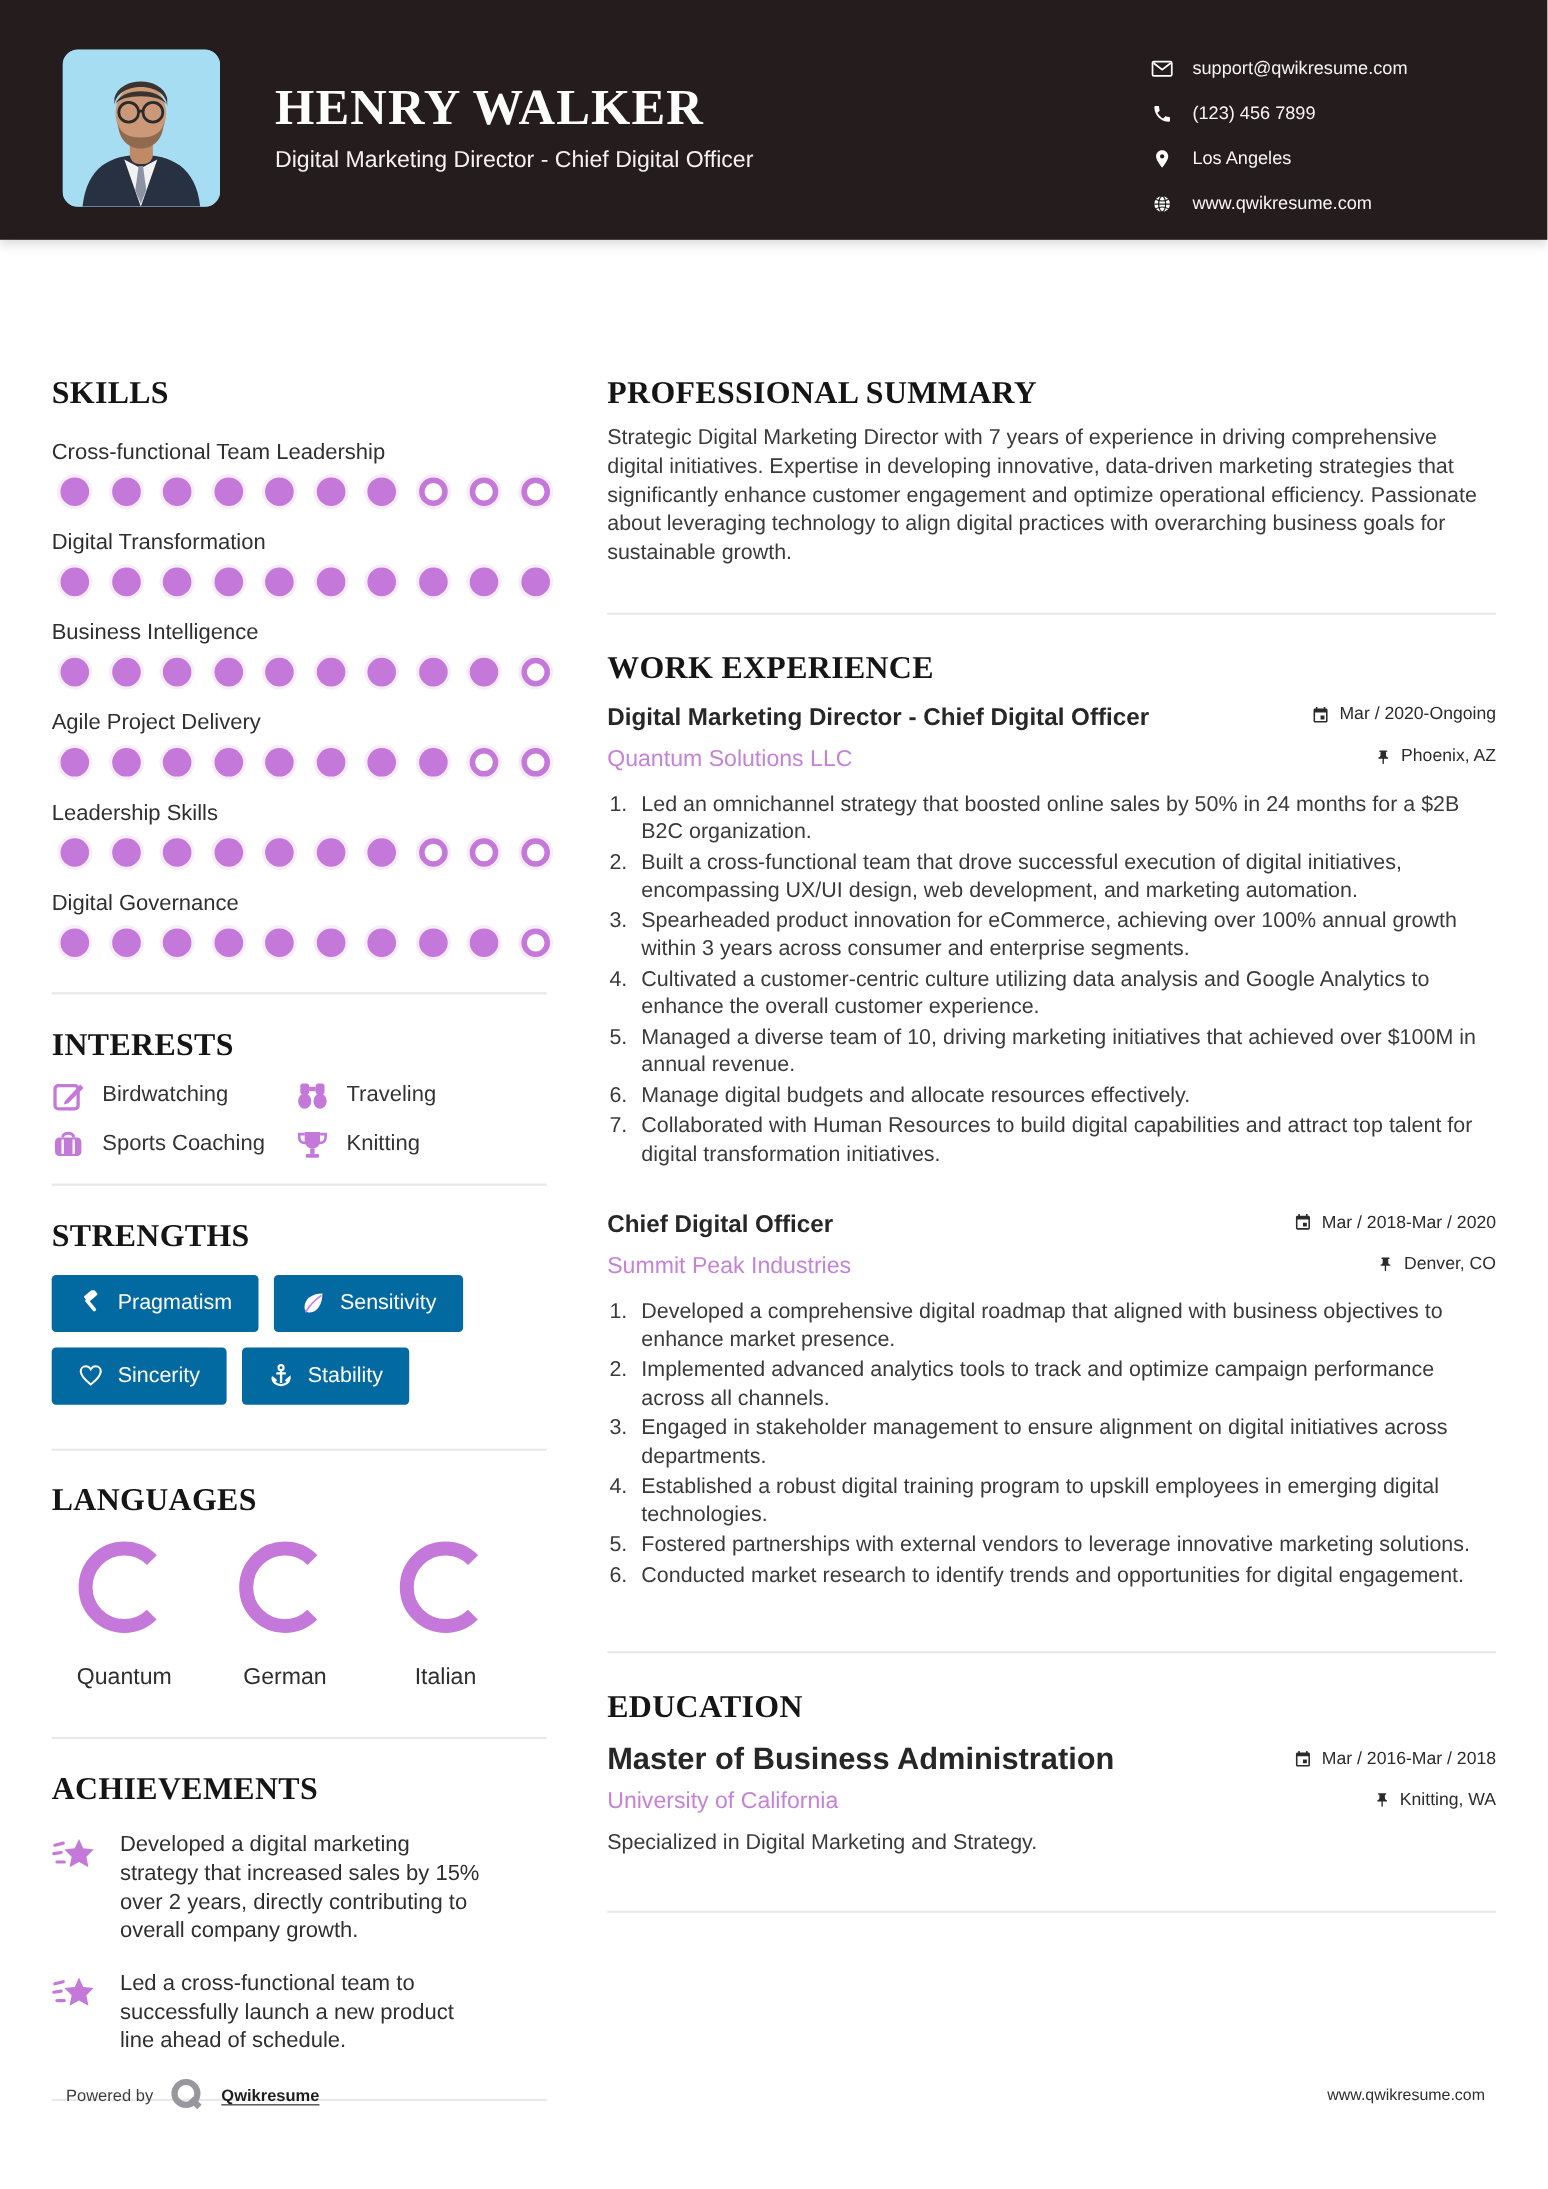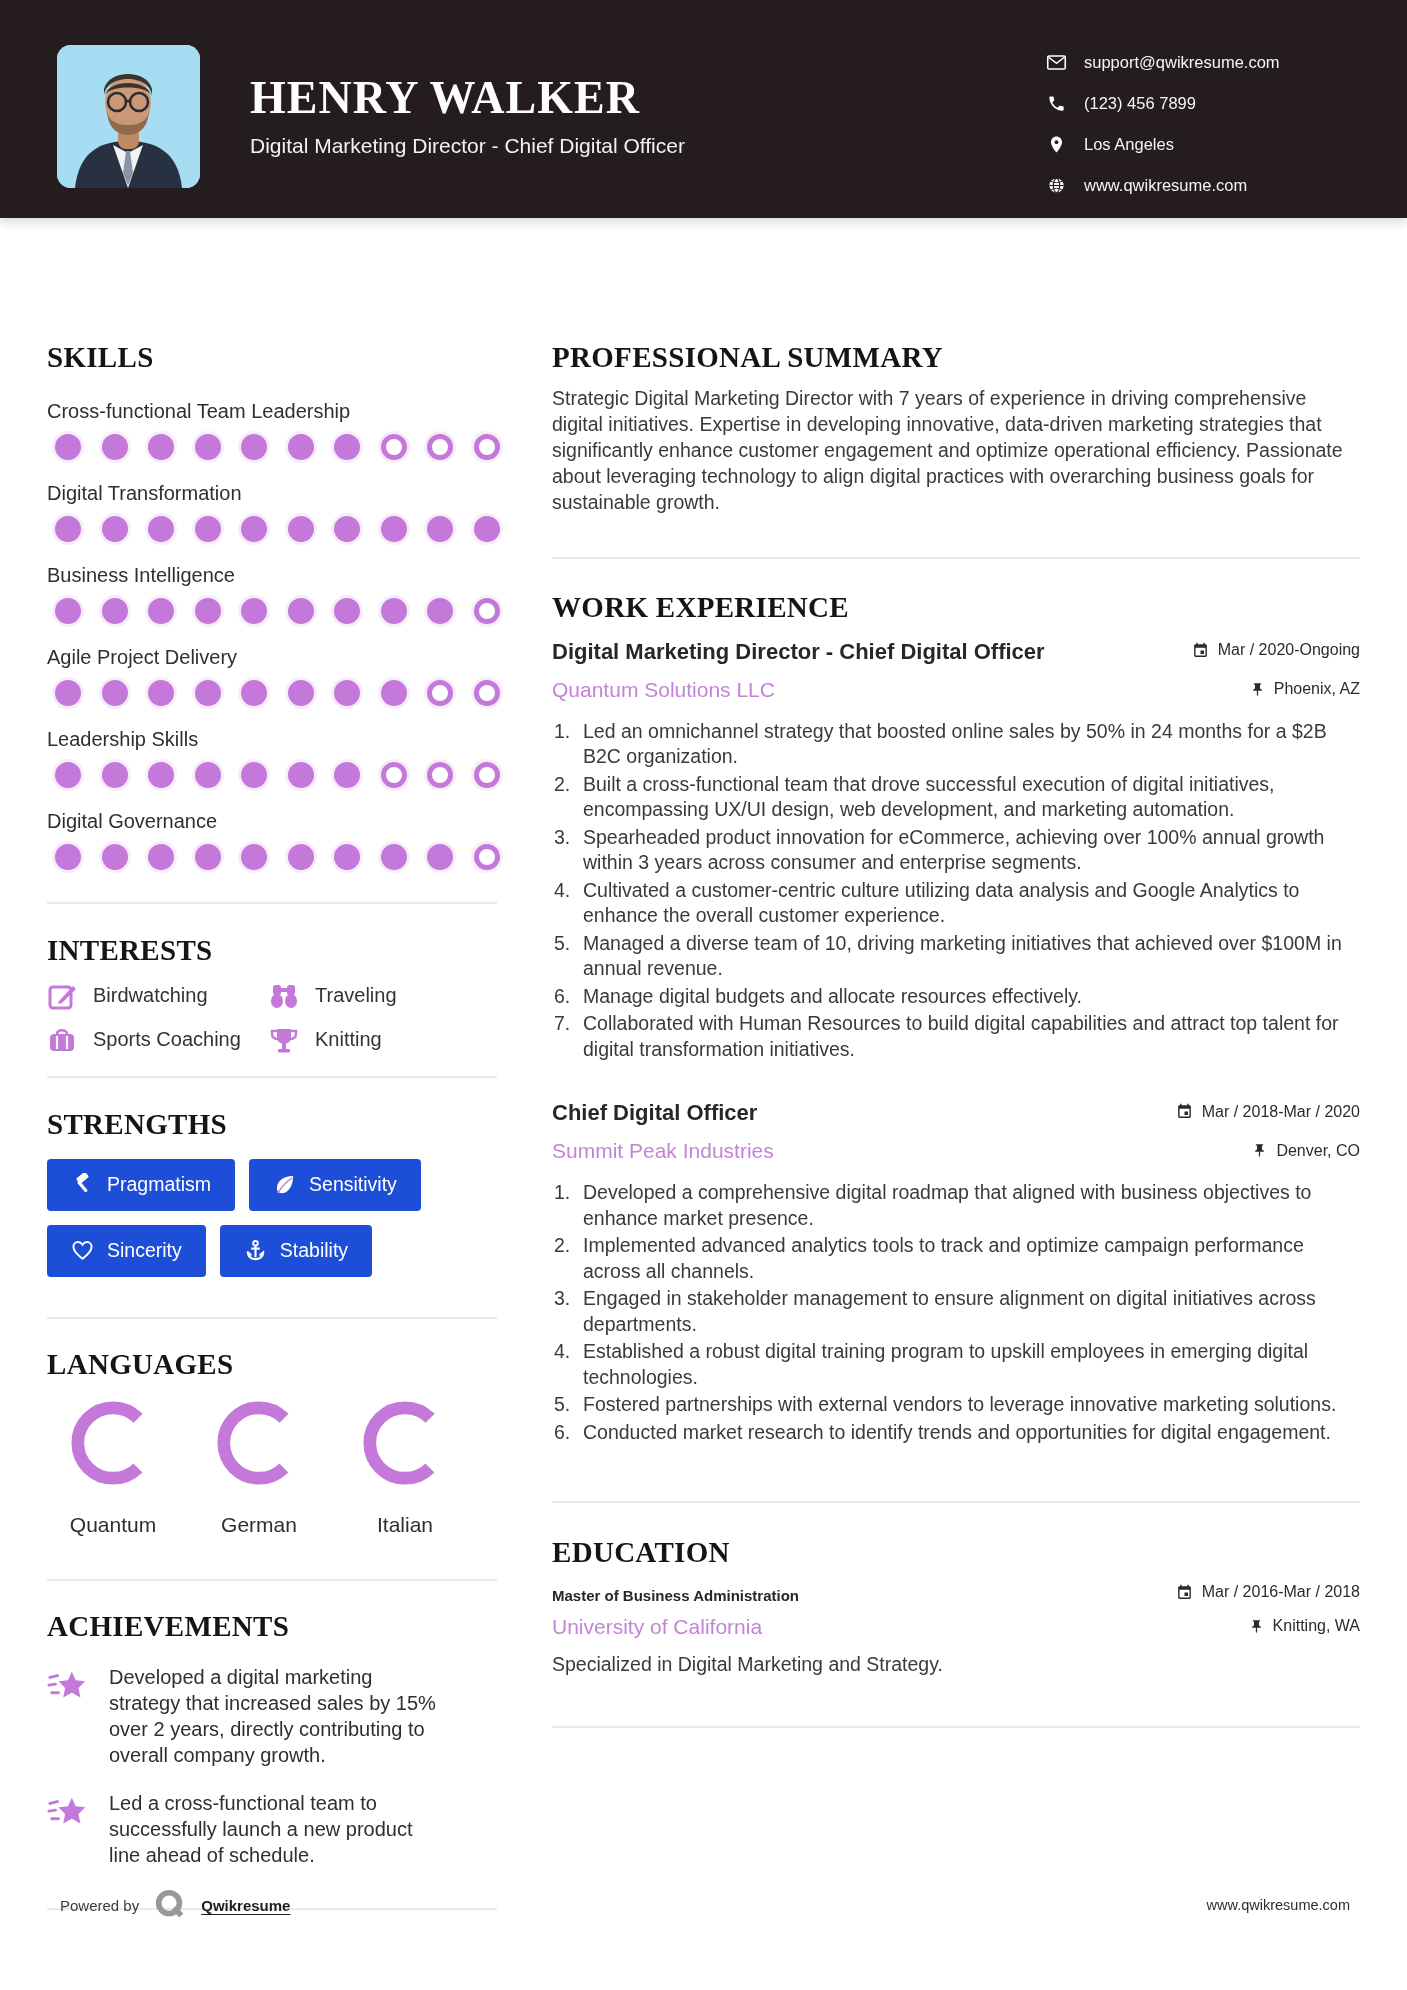--- a/index.html
+++ b/index.html
@@ -54,21 +54,21 @@
   .h-interests{ margin-top:31px; }
   .interests{ margin-top:14px; display:grid; grid-template-columns:222px 1fr; row-gap:14px; }
   .interest{ display:flex; align-items:center; gap:16px; font-size:20px; color:#333; }
   .iicon{ width:30px; height:30px; flex:0 0 30px; }
   .sep-interests{ margin-top:21px; }
   
   .h-strengths{ margin-top:31px; }
   .pills{ margin-top:18px; display:flex; flex-wrap:wrap; gap:14px; width:420px; }
   .pill{
     display:inline-flex; align-items:center; gap:13px; height:52px;
-    padding:0 24px; background:#1d4ed8; border-radius:4px;
+    padding:0 24px; background:#0369a1; border-radius:4px;
     color:#ffffff; font-size:19.5px;
   }
   .picon{ width:23px; height:23px; flex:0 0 23px; }
   .sep-strengths{ margin-top:40px; }
   
   .h-languages{ margin-top:30px; }
   .langs{ margin-top:18px; display:flex; gap:56px; padding-left:21px; }
   .lang{ width:90px; display:flex; flex-direction:column; align-items:center; }
   .ring{ width:88px; height:88px; }
   .ring circle{ fill:none; stroke:#c478d9; stroke-width:13; }
@@ -96,21 +96,21 @@
   .bullets li{
     counter-increment:li; position:relative; padding-left:31px;
     font-size:19.5px; line-height:25.5px; color:#3a3a3a; margin-bottom:2px;
   }
   .bullets li::before{
     content:counter(li)"."; position:absolute; left:2px; top:0; color:#3a3a3a;
   }
   .sep-work{ margin-top:56px; }
   .h-education{ margin-top:34px; }
   .eduhead{ display:flex; justify-content:space-between; align-items:baseline; margin-top:14px; }
-  .degree{ font-size:15px; font-weight:700; color:#272727; }
+  .degree{ font-size:28px; font-weight:700; color:#272727; }
   .edusub{ display:flex; justify-content:space-between; align-items:baseline; margin-top:11px; }
   .edunote{ margin-top:14px; font-size:19.5px; color:#3a3a3a; }
   .sep-education{ margin-top:50px; }
   
   .footer{
     position:absolute; left:0; right:0; top:1888px; padding:0 57px 0 60px;
     display:flex; justify-content:space-between; align-items:center;
   }
   .powered{ display:flex; align-items:center; gap:14px; font-size:15px; color:#3c3c3c; }
   .qlogo{ width:34px; height:34px; }

